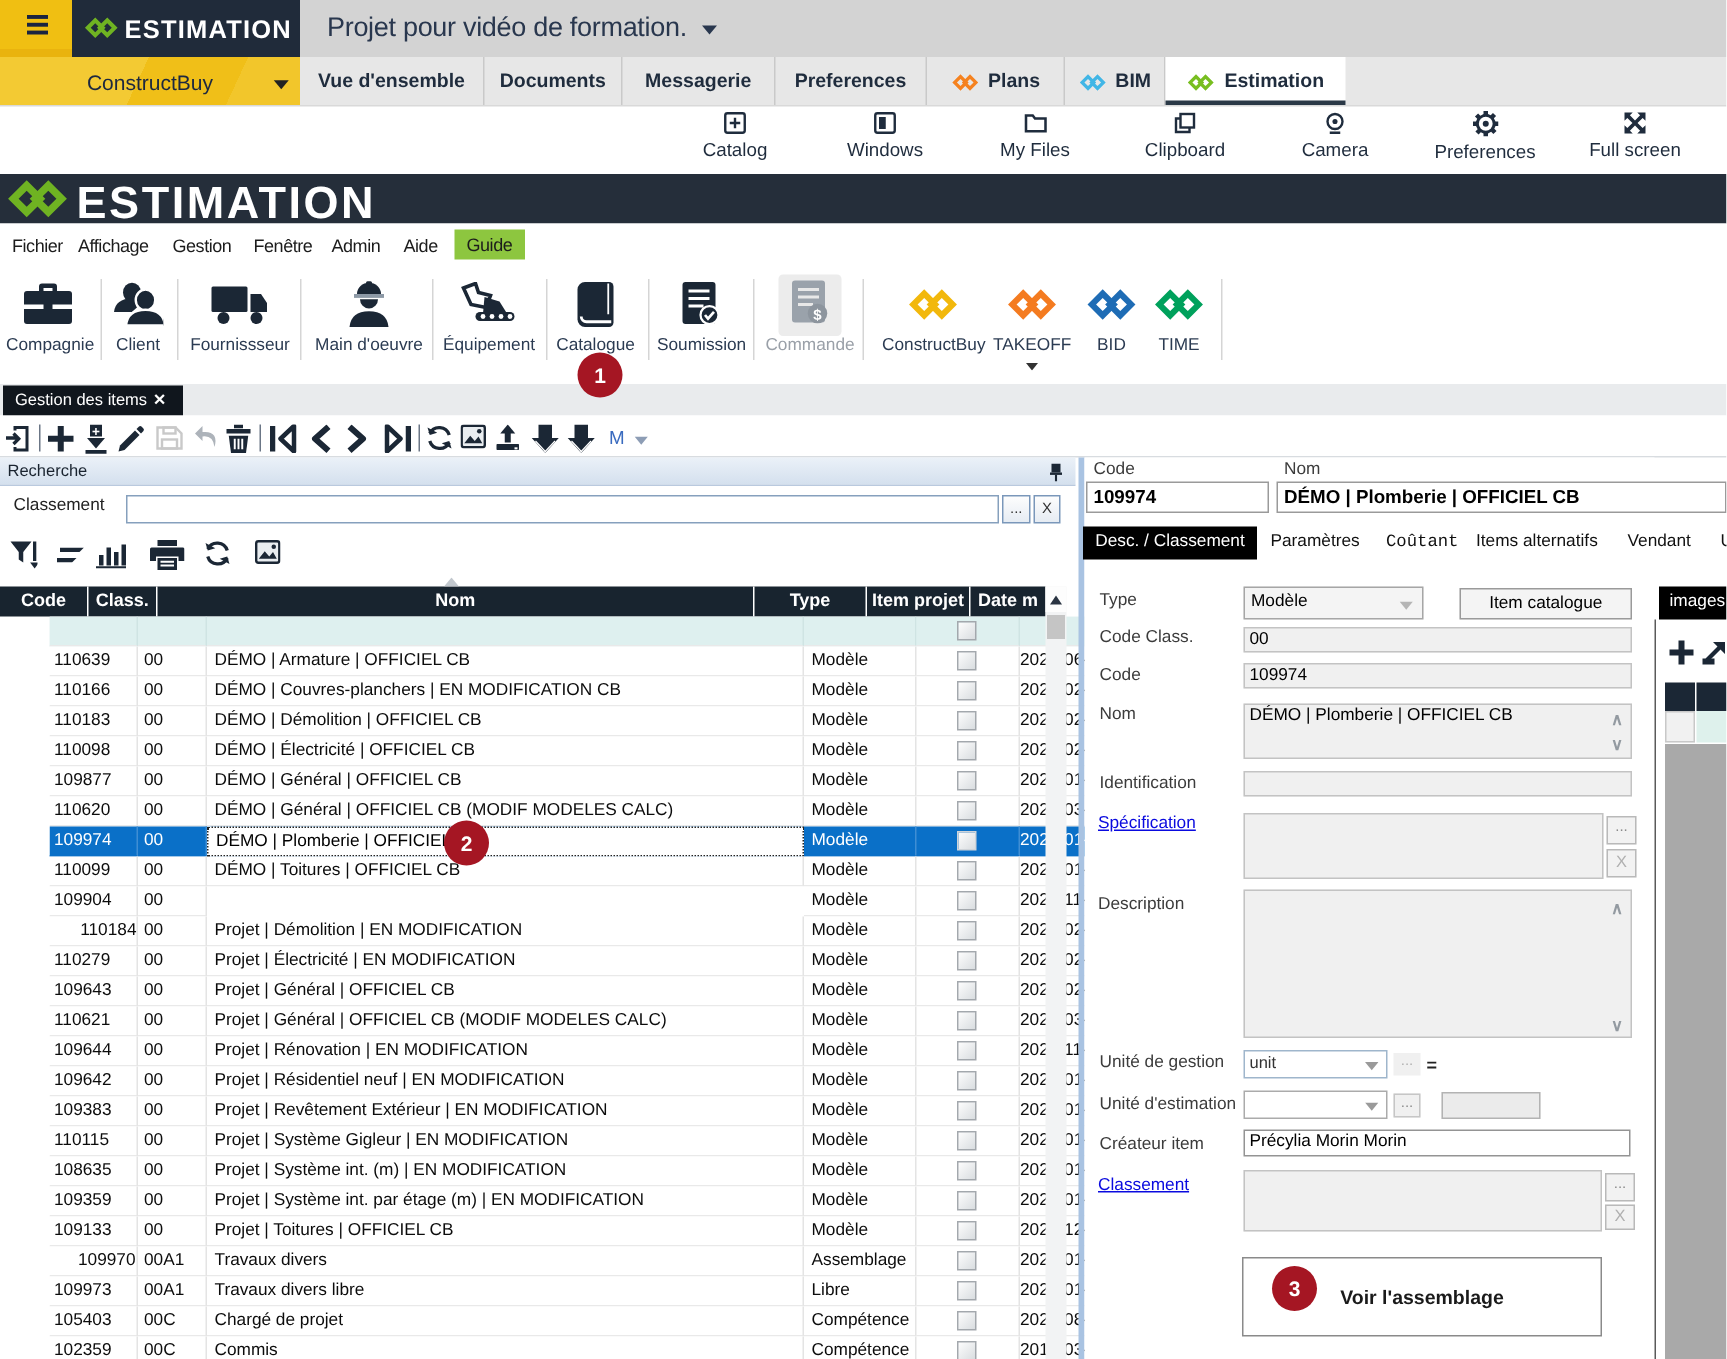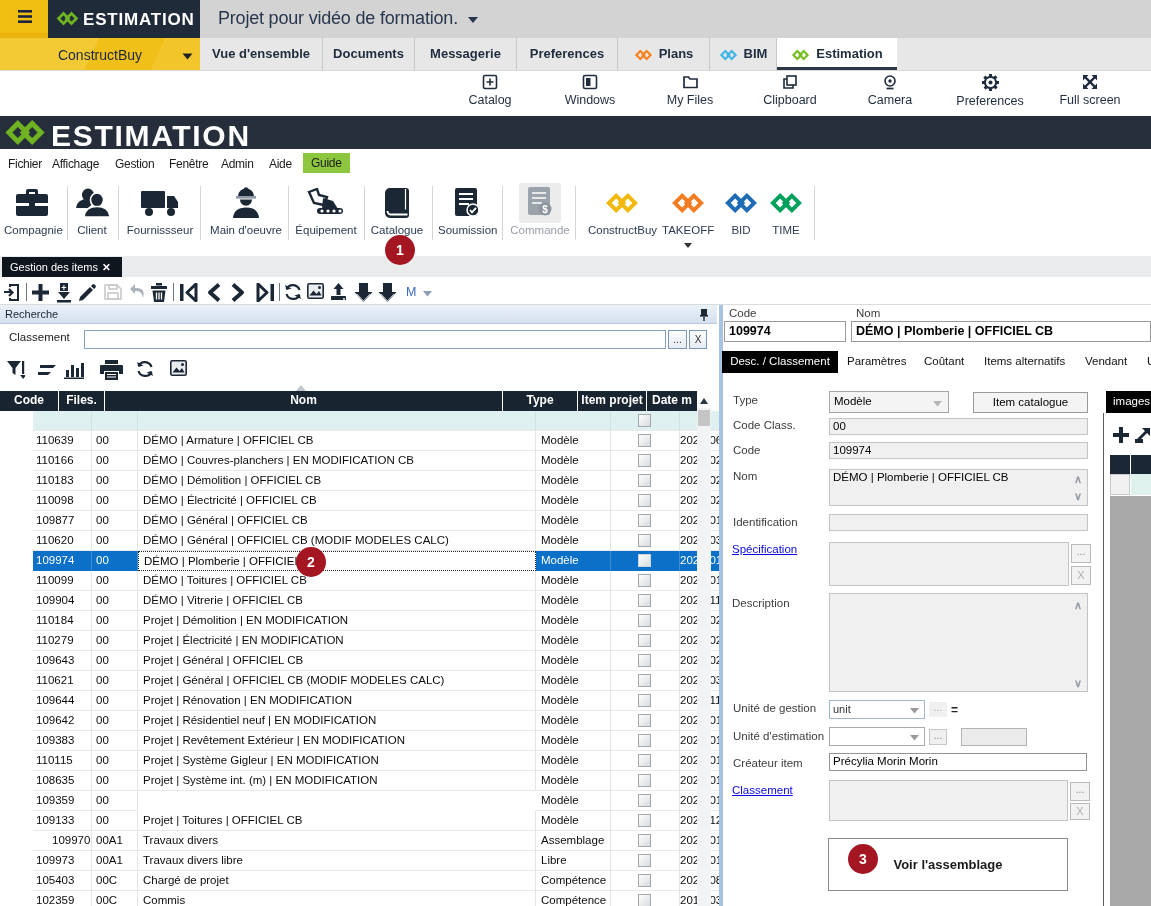--- a/index.html
+++ b/index.html
@@ -533,21 +533,21 @@
         <path d="M2.5 12.5 l4 -5 3 3.5 2.5 -3 2.5 4.5 Z" fill="#1b2735"></path>
         <circle cx="12.5" cy="4.5" r="1.5" fill="#1b2735"></circle>
       </svg>
 </div>
 
 <svg class="abs" style="left:295px;top:385px;z-index:5;" width="12" height="6">
       <path d="M6 0 L11 6 H1 Z" fill="#c2c8ce"></path>
     </svg>
 <div class="abs" id="thead">
   <div class="th" style="left:0;width:59px;">Code</div>
-  <div class="th" style="left:59px;width:46px;">Files.</div>
+  <div class="th" style="left:59px;width:46px;">Class.</div>
   <div class="th" style="left:105px;width:398px;">Nom</div>
   <div class="th" style="left:503px;width:75px;">Type</div>
   <div class="th" style="left:578px;width:69px;">Item projet</div>
   <div class="th" style="left:647px;width:50px;border-right:none;">Date m</div>
 </div>
 <div class="abs" id="tbl">
 <div class="trow filter">
 <div class="td" style="left:0px;width:59px;background:#def0ef;border-right-color:#cfe4e3;"></div>
 <div class="td" style="left:59px;width:46px;background:#def0ef;border-right-color:#cfe4e3;"></div>
 <div class="td" style="left:105px;width:398px;background:#def0ef;border-right-color:#cfe4e3;"></div>
@@ -624,28 +624,27 @@
 <div class="td" style="left:59px;width:46px;padding-left:4px;">00</div>
 <div class="td" style="left:105px;width:398px;padding-left:5px;">DÉMO | Toitures | OFFICIEL CB</div>
 <div class="td" style="left:503px;width:75px;padding-left:5px;">Modèle</div>
 <div class="td" style="left:578px;width:69px;"></div>
 <div class="td" style="left:647px;width:50px;border-right:none;">2025-01-1</div>
 <div class="cbx"></div>
       </div>
 <div class="trow">
 <div class="td" style="left:0;width:59px;padding-left:3px;">109904</div>
 <div class="td" style="left:59px;width:46px;padding-left:4px;">00</div>
-<div class="td" style="left:105px;width:398px;padding-left:5px;">DÉMO | Vitrerie | OFFICIEL CB</div>
 <div class="td" style="left:503px;width:75px;padding-left:5px;">Modèle</div>
 <div class="td" style="left:578px;width:69px;"></div>
 <div class="td" style="left:647px;width:50px;border-right:none;">2024-11-1</div>
 <div class="cbx"></div>
       </div>
 <div class="trow">
-<div class="td" style="left:0;width:59px;padding-left:3px;">110184</div>
+<div class="td" style="left:0;width:59px;padding-left:3px;text-align:right;">110184</div>
 <div class="td" style="left:59px;width:46px;padding-left:4px;">00</div>
 <div class="td" style="left:105px;width:398px;padding-left:5px;">Projet | Démolition | EN MODIFICATION</div>
 <div class="td" style="left:503px;width:75px;padding-left:5px;">Modèle</div>
 <div class="td" style="left:578px;width:69px;"></div>
 <div class="td" style="left:647px;width:50px;border-right:none;">2025-02-1</div>
 <div class="cbx"></div>
       </div>
 <div class="trow">
 <div class="td" style="left:0;width:59px;padding-left:3px;">110279</div>
 <div class="td" style="left:59px;width:46px;padding-left:4px;">00</div>
@@ -714,20 +713,21 @@
 <div class="td" style="left:59px;width:46px;padding-left:4px;">00</div>
 <div class="td" style="left:105px;width:398px;padding-left:5px;">Projet | Système int. (m) | EN MODIFICATION</div>
 <div class="td" style="left:503px;width:75px;padding-left:5px;">Modèle</div>
 <div class="td" style="left:578px;width:69px;"></div>
 <div class="td" style="left:647px;width:50px;border-right:none;">2025-01-1</div>
 <div class="cbx"></div>
       </div>
 <div class="trow">
 <div class="td" style="left:0;width:59px;padding-left:3px;">109359</div>
 <div class="td" style="left:59px;width:46px;padding-left:4px;">00</div>
+<div class="td" style="left:105px;width:398px;padding-left:5px;">Projet | Système int. par étage (m) | EN MODIFICATION</div>
 <div class="td" style="left:503px;width:75px;padding-left:5px;">Modèle</div>
 <div class="td" style="left:578px;width:69px;"></div>
 <div class="td" style="left:647px;width:50px;border-right:none;">2024-01-1</div>
 <div class="cbx"></div>
       </div>
 <div class="trow">
 <div class="td" style="left:0;width:59px;padding-left:3px;">109133</div>
 <div class="td" style="left:59px;width:46px;padding-left:4px;">00</div>
 <div class="td" style="left:105px;width:398px;padding-left:5px;">Projet | Toitures | OFFICIEL CB</div>
 <div class="td" style="left:503px;width:75px;padding-left:5px;">Modèle</div>
@@ -781,21 +781,21 @@
 
 <div class="abs" id="vline"></div>
 <div class="abs" id="rp"></div>
 <div class="abs rlbl" style="left:729px;top:307px;">Code</div>
 <div class="abs rlbl" style="left:856px;top:307px;">Nom</div>
 <div class="abs" id="topCode">109974</div>
 <div class="abs" id="topNom">DÉMO | Plomberie | OFFICIEL CB</div>
 <div class="abs" id="rtabs">
   <div id="rtabActive">Desc. / Classement</div>
   <div class="rtab" style="left:125px;">Paramètres</div>
-  <div class="rtab" style="left:202px;">Coûtant</div>
+  <div class="rtab" style="left:202px;font-family:Liberation Mono, monospace;">Coûtant</div>
   <div class="rtab" style="left:262px;">Items alternatifs</div>
   <div class="rtab" style="left:363px;">Vendant</div>
   <div class="rtab" style="left:425px;">U</div>
 </div>
 
 <div class="abs rlbl" style="left:733px;top:394px;">Type</div>
 <div class="abs" style="left:829px;top:391px;width:120px;height:22px;background:#f4f4f4;border:1px solid #a6a6a6;">
   <div style="font-size:11.5px;padding:3px 0 0 4px;">Modèle</div>
   <svg class="abs" style="right:6px;top:9px;" width="9" height="6">
         <path d="M0 0 h9 l-4.5 5.5 Z" fill="#b5b5b5"></path>

